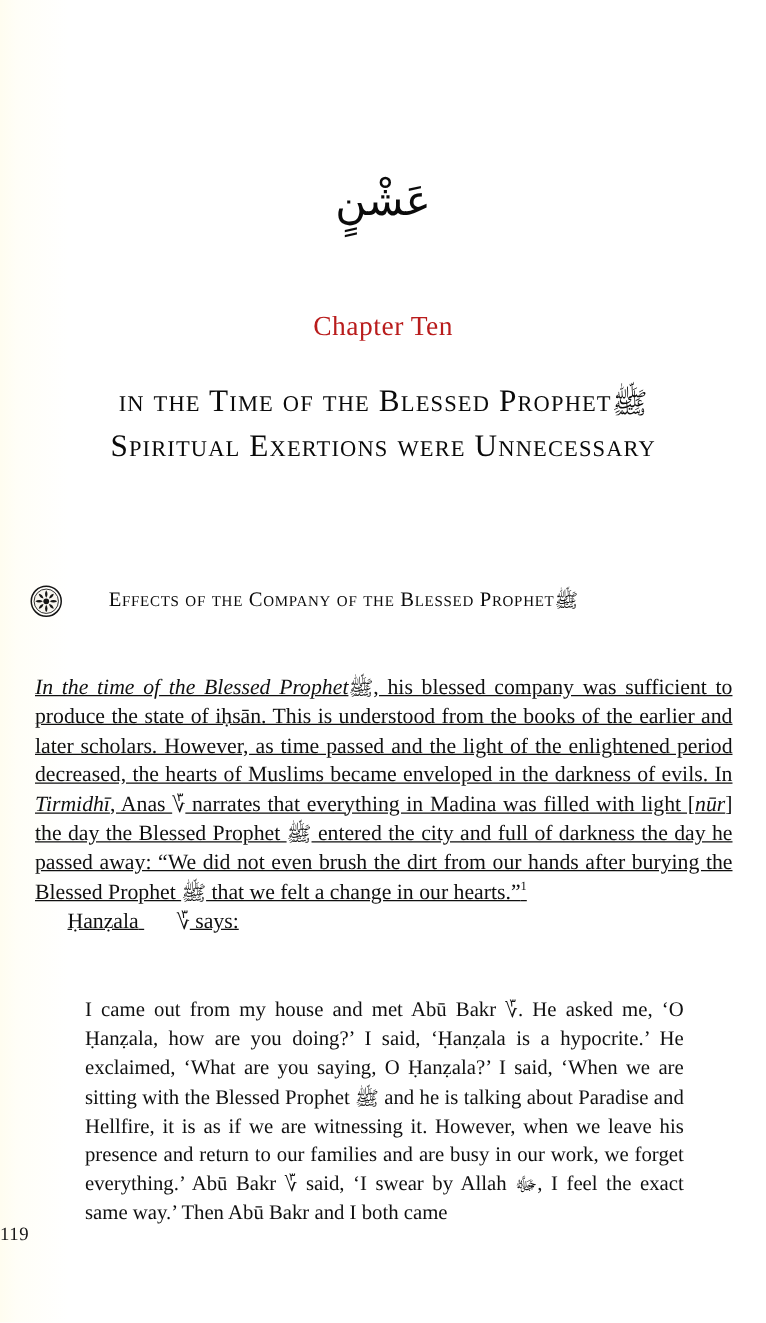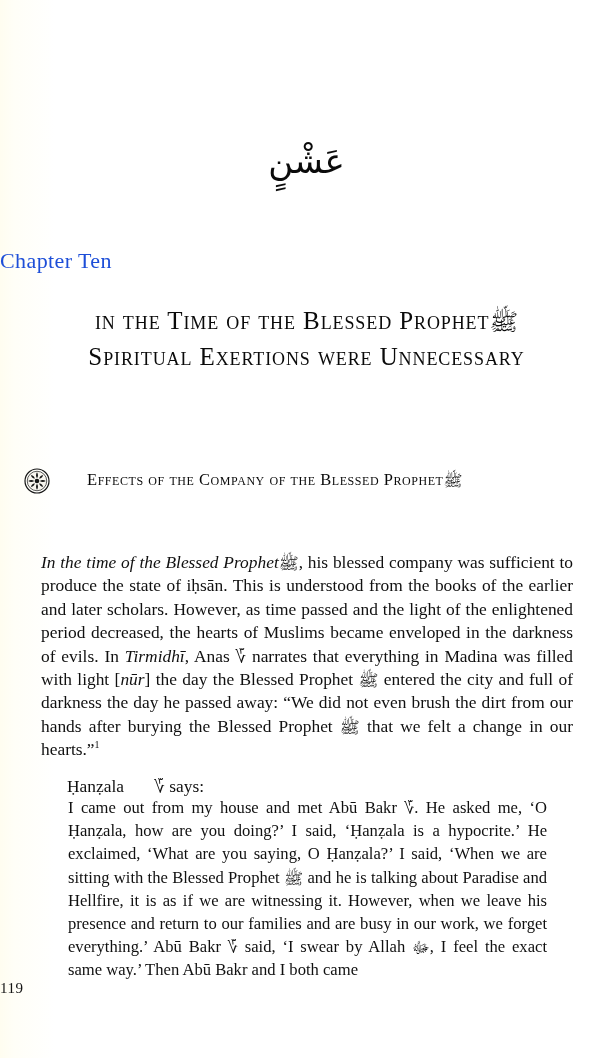--- a/index.html
+++ b/index.html
@@ -48,24 +48,24 @@
     color: #0b0b0b;
     direction: rtl;
   }
 
   
   .chapter-label {
     position: absolute;
     top: 248px;
     left: 0;
     width: 613px;
-    text-align: left;
+    text-align: center;
     font-size: 22px;
     letter-spacing: 0.4px;
-    color: #1d4ed8;
+    color: #b91c1c;
   }
 
   
   .chapter-title {
     position: absolute;
     top: 303px;
     left: 0;
     width: 613px;
     text-align: center;
     color: #0a0a0a;
@@ -113,27 +113,28 @@
   }
 
   
   .body-block {
     position: absolute;
     top: 538px;
     left: 28px;
     width: 558px;
   }
   .body-para {
-    margin: 13px;
+    margin: 0;
     font-size: 17.4px;
     line-height: 23.4px;
     text-align: justify;
     text-justify: inter-word;
     color: #101010;
     hyphens: manual;
+    text-decoration: underline;
   }
   .body-para .lead-italic {
     font-style: italic;
   }
   .body-para .book-italic {
     font-style: italic;
   }
   .body-para.indented {
     text-indent: 26px;
   }

